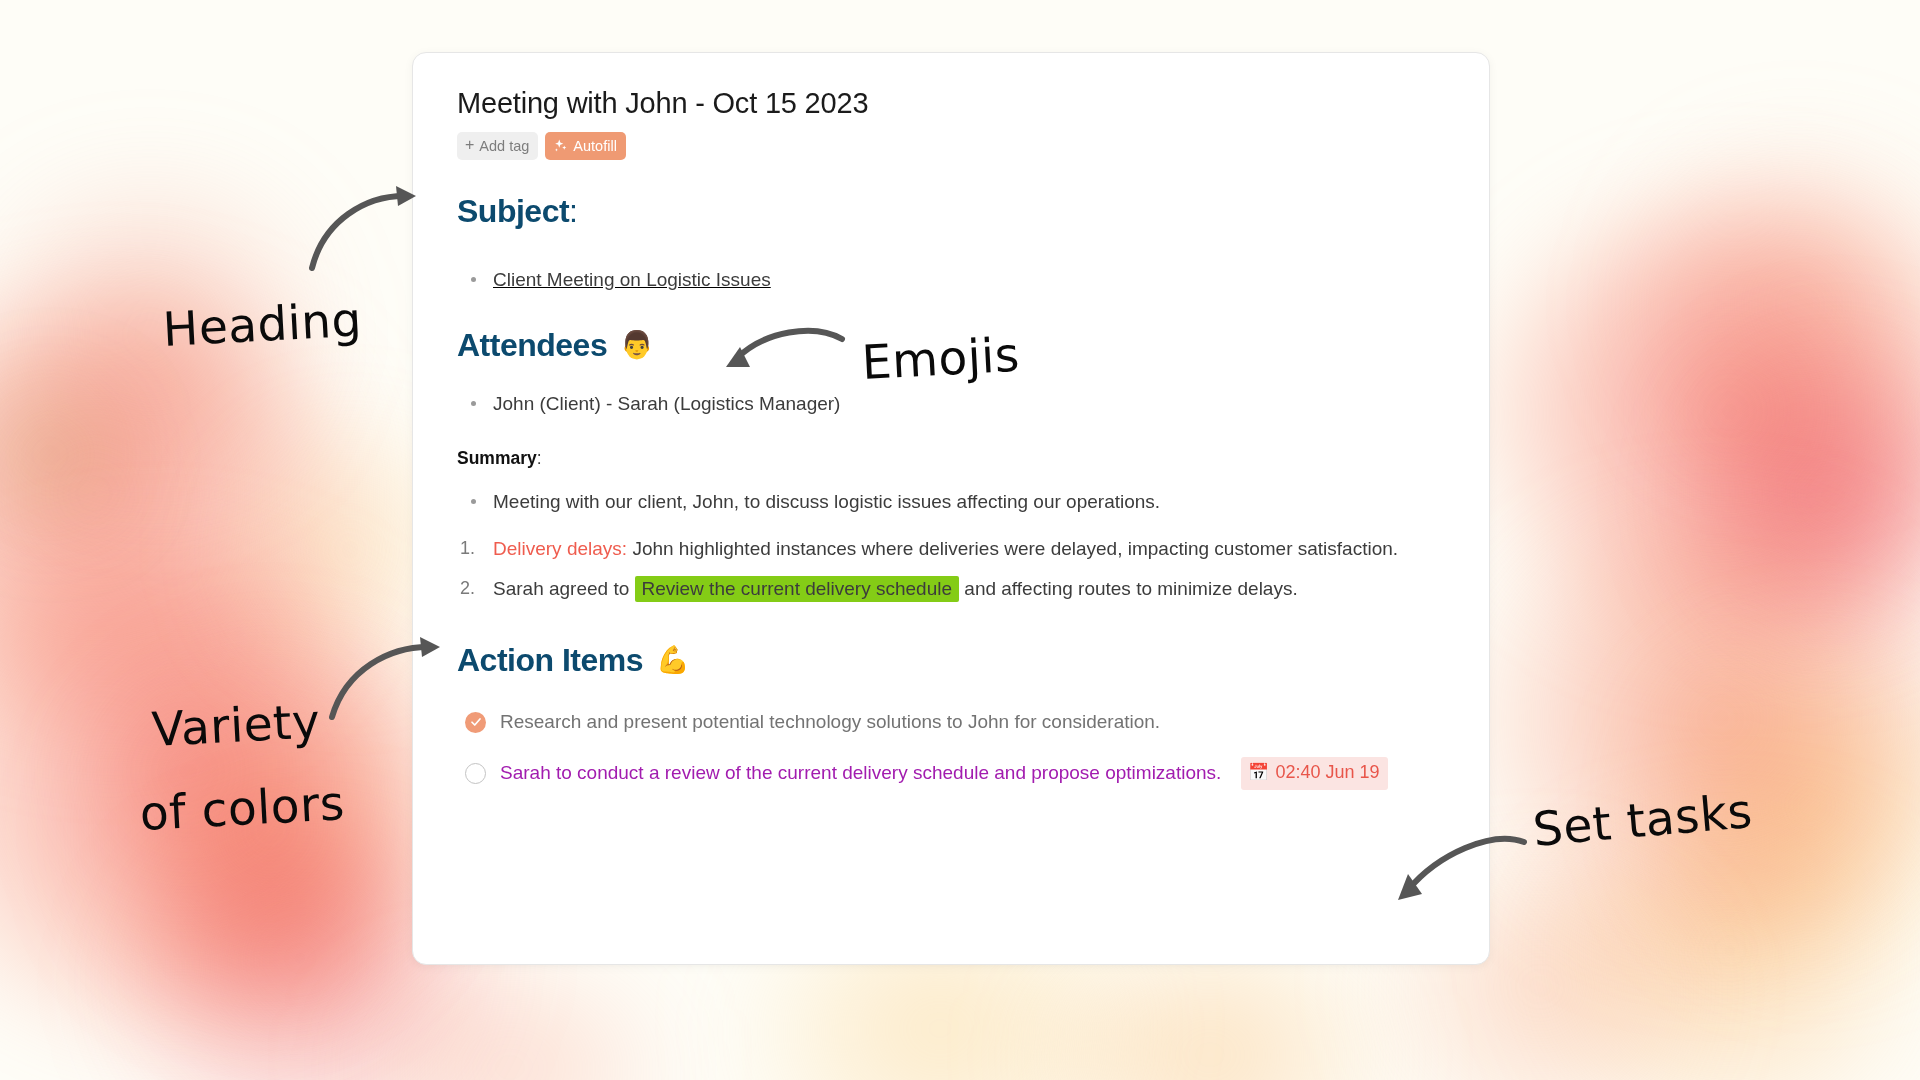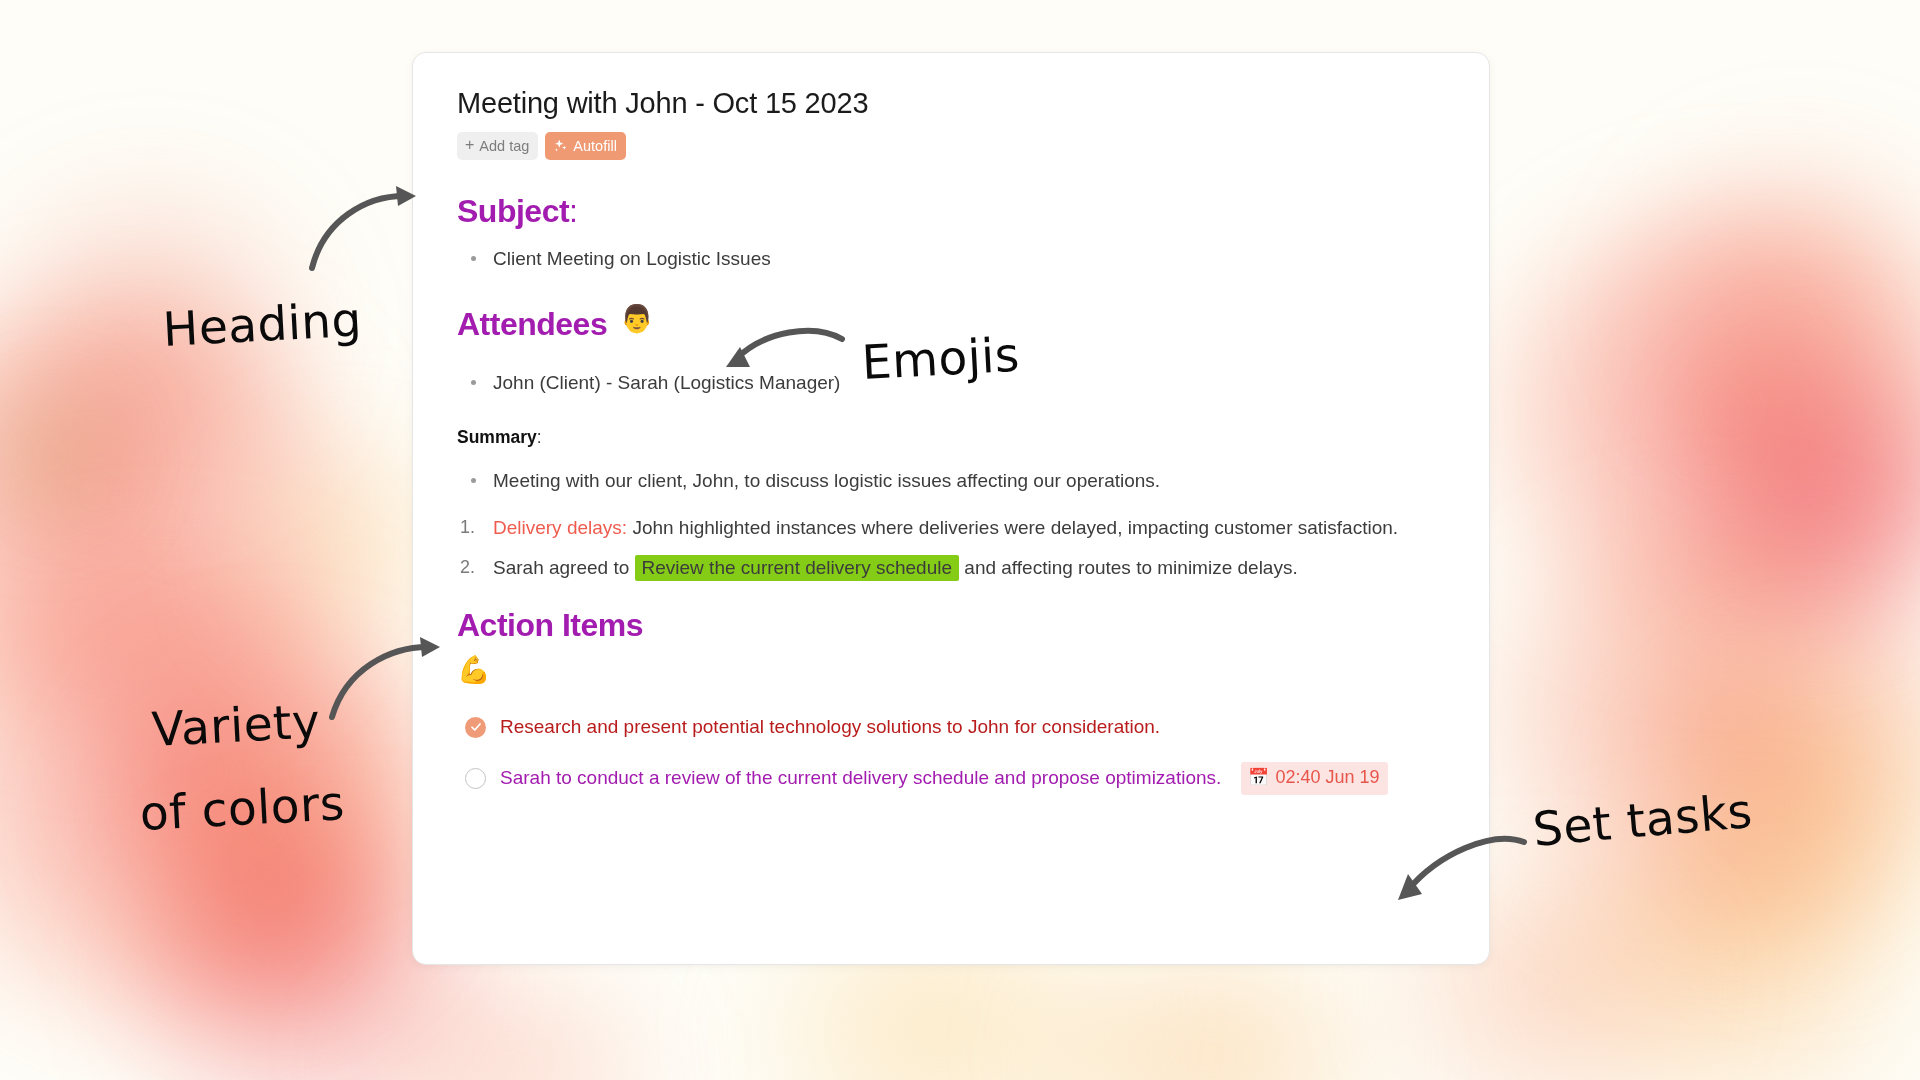--- a/index.html
+++ b/index.html
@@ -52,23 +52,23 @@
     padding:6px 9px 7px 8px;
     white-space:nowrap;
   }
   #add-tag-chip { background:#efefef; color:#7d7d7d; }
   #autofill-chip { background:#ef9a73; color:#ffffff; }
   .plus-glyph { font-size:16px; line-height:1; margin-top:-1px; }
 
   h2.big-head {
     font-size:32px;
     font-weight:800;
-    color:#a21caf;
+    color:#0c4a6e;
     letter-spacing:-.5px;
-    display:flex; align-items:flex-start; gap:13px;
+    display:flex; align-items:center; gap:13px;
   }
   h2.big-head .thin-colon { font-weight:500; }
   .head-emoji { font-size:27px; line-height:1; }
 
   h3.sub-head {
     font-size:17.5px;
     font-weight:700;
     color:#111111;
   }
   h3.sub-head .thin-colon { font-weight:400; color:#3a3a3a; }
@@ -110,21 +110,21 @@
     padding:2px 7px 3px 7px;
     border-radius:2px;
   }
 
   .task-row {
     display:flex; align-items:center; gap:14px;
     font-size:19px;
     line-height:1.4;
     padding:4px 0 4px 8px;
   }
-  .task-row.done .task-text { color:#b91c1c; }
+  .task-row.done .task-text { color:#737373; }
   .task-text { color:#a21caf; }
 
   .cb {
     flex:0 0 auto;
     width:21px; height:21px;
     border-radius:50%;
   }
   .cb.checked {
     background:#f09b77;
     display:flex; align-items:center; justify-content:center;
@@ -204,21 +204,21 @@
       <span>Autofill</span>
     </div>
   </div>
 
   <h2 class="big-head" style="margin-top:33px;">
     <span style="display:inline-flex; align-items:baseline; gap:0;">
       <span>Subject</span>
         <span class="thin-colon">:</span>
     </span>
   </h2>
-  <ul class="bullets" style="margin-top:15px;">
+  <ul class="bullets" style="margin-top:36px;text-decoration:underline;">
     <li>Client Meeting on Logistic Issues</li>
   </ul>
 
   <h2 class="big-head" style="margin-top:33px;">
     <span>Attendees</span>
     <span class="head-emoji">👨</span>
   </h2>
   <ul class="bullets" style="margin-top:26px;">
     <li>John (Client) - Sarah (Logistics Manager)</li>
   </ul>
@@ -232,21 +232,21 @@
 
   <ol class="numbered" style="margin-top:19px;">
     <li>
       <span class="red-label">Delivery delays:</span><span> John highlighted instances where deliveries were delayed, impacting customer satisfaction.</span>
     </li>
     <li>
       <span>Sarah agreed to </span><span class="pink-highlight">Review the current delivery schedule</span><span> and affecting routes to minimize delays.</span>
     </li>
   </ol>
 
-  <h2 class="big-head" style="margin-top:24px;flex-direction:column;">
+  <h2 class="big-head" style="margin-top:38px;">
     <span>Action Items</span>
     <span class="head-emoji">💪</span>
   </h2>
 
   <div style="margin-top:26px;">
     <div class="task-row done">
       <span class="cb checked">
         <svg viewBox="0 0 24 24" aria-hidden="true">
             <path d="M4 12.5 L9.5 18 L20 6" fill="none" stroke="#ffffff" stroke-width="3.4" stroke-linecap="round" stroke-linejoin="round"></path>
           </svg>

